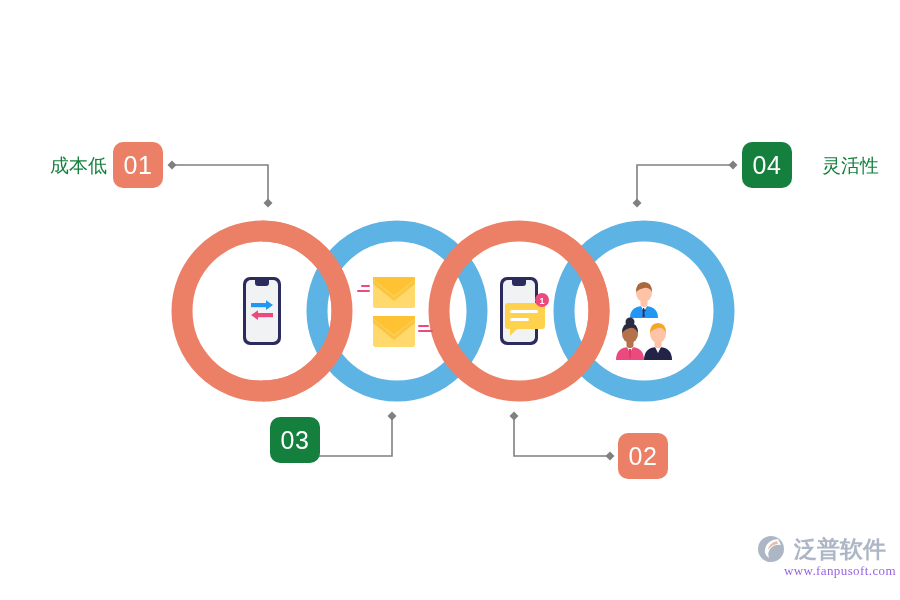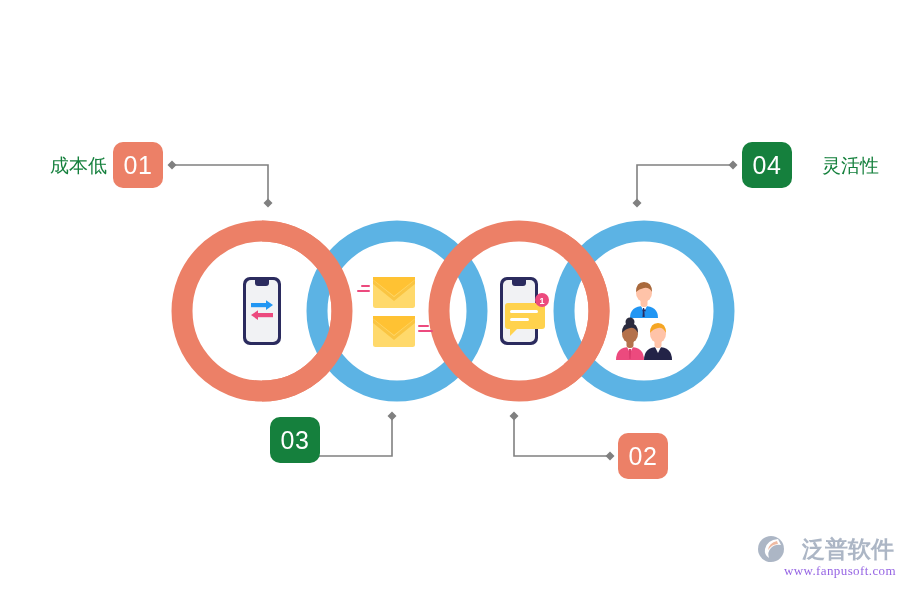--- a/index.html
+++ b/index.html
@@ -62,21 +62,21 @@
     position: absolute;
     left: 756px;
     top: 533px;
     width: 140px;
     height: 56px;
     opacity: 0.72;
   }
   .wm-top {
     display: flex;
     align-items: center;
-    gap: 16px;
+    gap: 8px;
     height: 32px;
   }
   .wm-text {
     font-size: 23px;
     font-weight: bold;
     color: #8d9bb0;
     letter-spacing: 0px;
     font-family: "DejaVu Sans", "Liberation Sans", sans-serif;
   }
   .wm-url {

